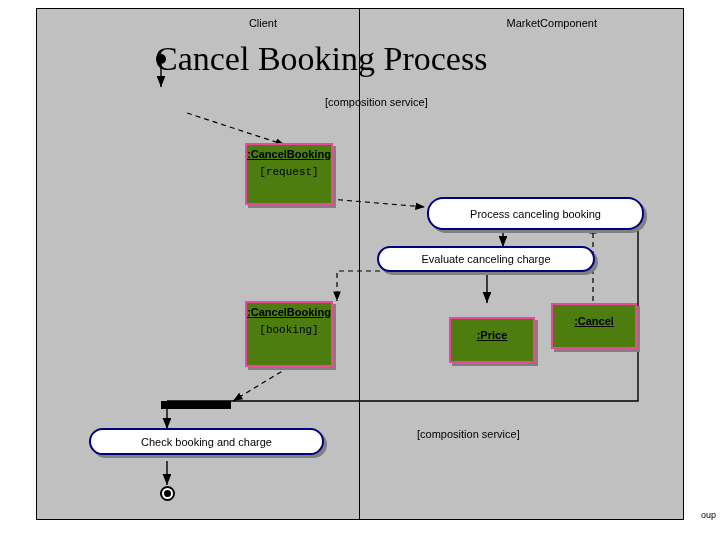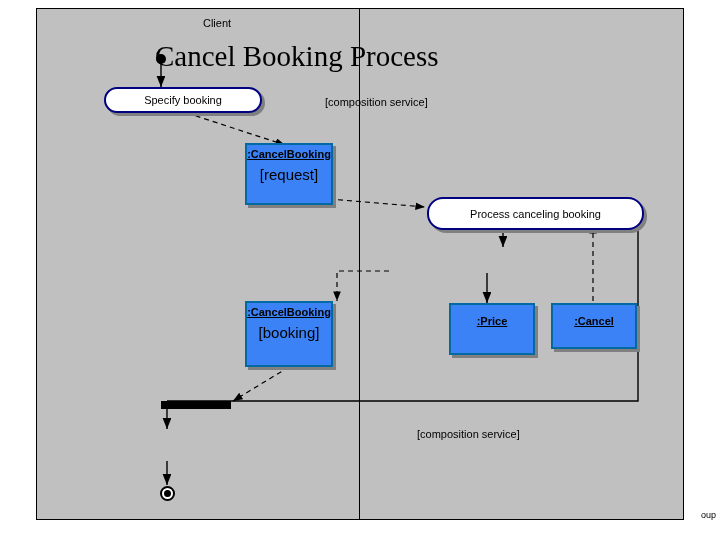--- a/index.html
+++ b/index.html
@@ -1,42 +1,43 @@
 <!DOCTYPE html>
 <html><head>
 <meta charset="utf-8">
 <style>
   html,body{margin:0;padding:0;background:#ffffff;}
   #page{position:relative;width:720px;height:540px;background:#ffffff;font-family:"Liberation Sans",sans-serif;overflow:hidden;}
   #canvas{position:absolute;left:36px;top:8px;width:648px;height:512px;background:#c0c0c0;border:1px solid #000;box-sizing:border-box;}
   .swimlane-line{position:absolute;top:0;width:0;border-left:1px solid #000;height:100%;}
-  .lane-label{position:absolute;font-size:11px;color:#000;text-align:center;font-family:"Liberation Sans",sans-serif;}
+  .lane-label{position:absolute;font-size:11px;color:#000;text-align:right;font-family:"Liberation Sans",sans-serif;}
   .note-label{position:absolute;font-size:11px;color:#000;font-family:"Liberation Sans",sans-serif;margin-top:10px;}
-  .title{position:absolute;font-family:"Liberation Serif",serif;font-size:29px;color:#000;left:155px;top:40px;letter-spacing:0px;}
+  .title{position:absolute;font-family:"Liberation Serif",serif;font-size:34px;color:#000;left:155px;top:40px;letter-spacing:0px;}
   .action{position:absolute;background:#ffffff;border:2px solid #000080;border-radius:16px;font-size:11px;color:#000;display:flex;align-items:center;justify-content:center;box-sizing:border-box;box-shadow:3px 3px 0 #808080;}
-  .objbox{position:absolute;background:#3b82f6;border:2px solid #0369a1;box-sizing:border-box;box-shadow:3px 3px 0 #808080;}
+  .objbox{position:absolute;background:#4d7c0f;border:2px solid #ec4899;box-sizing:border-box;box-shadow:3px 3px 0 #808080;}
   .objbox .obj-title{font-size:11px;color:#000;text-align:center;font-weight:bold;text-decoration:underline;padding-top:3px;font-family:"Liberation Sans",sans-serif;}
-  .objbox .obj-state{font-size:15px;color:#000;text-align:center;padding-top:6px;font-family:Liberation Sans, sans-serif;}
+  .objbox .obj-state{font-size:11px;color:#000;text-align:center;padding-top:6px;font-family:Liberation Mono, monospace;}
   .bar{position:absolute;background:#000;}
   .final-outer{position:absolute;width:15px;height:15px;border:2px solid #000;border-radius:50%;box-sizing:border-box;background:#fff;}
   .final-inner{position:absolute;width:7px;height:7px;border-radius:50%;background:#000;}
   .start-dot{position:absolute;width:10px;height:10px;border-radius:50%;background:#000;}
   svg.edges{position:absolute;left:0;top:0;width:648px;height:512px;pointer-events:none;}
   .corner-text{position:absolute;font-size:9px;color:#000;right:4px;bottom:20px;font-family:"Liberation Sans",sans-serif;}
 </style>
 </head>
 <body>
 
 <div id="page">
 
   <div id="canvas">
 
     <div class="swimlane-line" style="left:322px;"></div>
 
     <div class="lane-label" style="left:120px;top:8px;width:120px;">Client</div>
+    <div class="lane-label" style="left:400px;top:8px;width:160px;">MarketComponent</div>
 
     <div class="note-label" style="left:288px;top:77px;">[composition service]</div>
     <div class="note-label" style="left:380px;top:409px;">[composition service]</div>
 
     <svg class="edges" viewBox="0 0 648 512">
       <defs>
         <marker id="arrow" markerWidth="9" markerHeight="9" refX="8" refY="3.2" orient="auto">
           <path d="M0,0 L8,3.2 L0,6.4 z" fill="#000"></path>
         </marker>
       </defs>
@@ -59,34 +60,35 @@
 
       <path d="M601,200 L601,392 L130,392" stroke="#000" stroke-width="1.4" fill="none"></path>
 
       <line x1="130" y1="400" x2="130" y2="420" stroke="#000" stroke-width="1.4" marker-end="url(#arrow)"></line>
 
       <line x1="130" y1="452" x2="130" y2="476" stroke="#000" stroke-width="1.4" marker-end="url(#arrow)"></line>
     </svg>
 
     <div class="start-dot" style="left:119px;top:45px;"></div>
 
-    <div class="action" style="left:67px;top:78px;width:158px;height:26px;">Specify booking</div>
     <div class="action" style="left:390px;top:188px;width:217px;height:33px;">Process canceling booking</div>
+    <div class="action" style="left:340px;top:237px;width:218px;height:26px;">Evaluate canceling charge</div>
+    <div class="action" style="left:52px;top:419px;width:235px;height:27px;">Check booking and charge</div>
 
     <div class="objbox" style="left:208px;top:134px;width:88px;height:62px;">
       <div class="obj-title">:CancelBooking</div>
       <div class="obj-state">[request]</div>
     </div>
 
     <div class="objbox" style="left:208px;top:292px;width:88px;height:66px;">
       <div class="obj-title">:CancelBooking</div>
       <div class="obj-state">[booking]</div>
     </div>
 
-    <div class="objbox" style="left:412px;top:294px;width:86px;height:52px;">
+    <div class="objbox" style="left:412px;top:308px;width:86px;height:46px;">
       <div class="obj-title" style="padding-top:10px;">:Price</div>
     </div>
 
     <div class="objbox" style="left:514px;top:294px;width:86px;height:46px;">
       <div class="obj-title" style="padding-top:10px;">:Cancel</div>
     </div>
 
     <div class="bar" style="left:124px;top:392px;width:70px;height:8px;"></div>
 
     <div class="final-outer" style="left:123px;top:477px;"></div>

